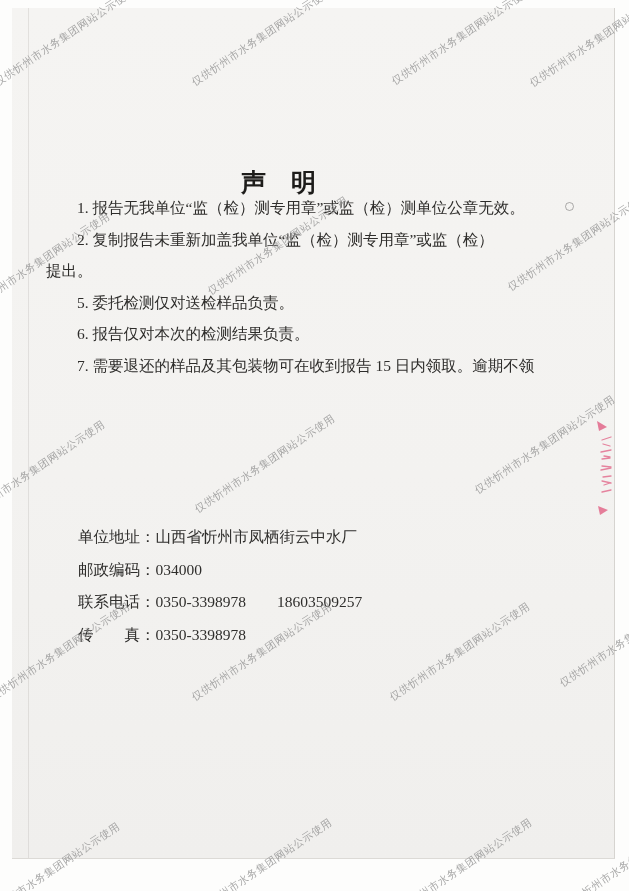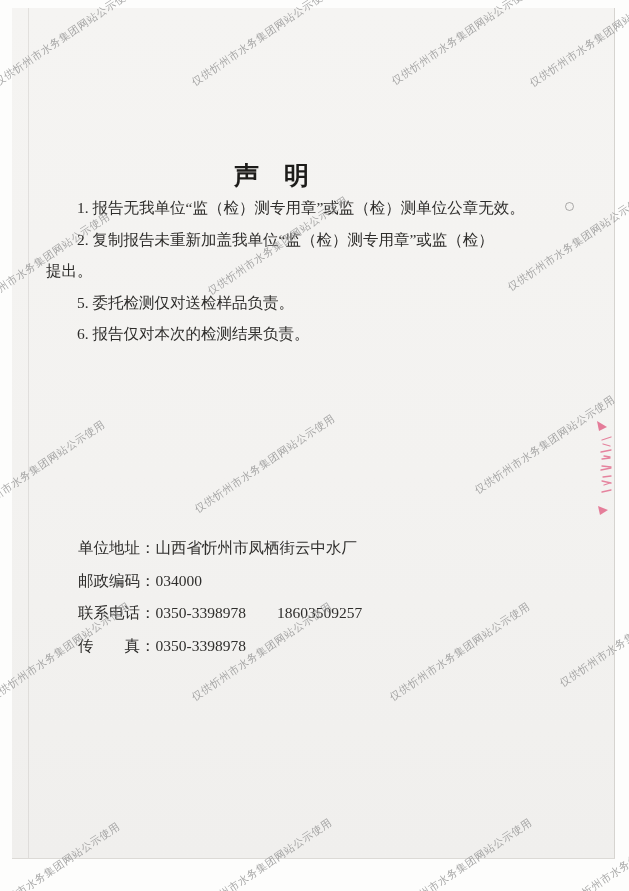--- a/index.html
+++ b/index.html
@@ -28,33 +28,33 @@
   .wm{
     position:absolute;
     transform:translate(-50%,-50%) rotate(-34deg);
     font-family:"Liberation Sans","DejaVu Sans",sans-serif;
     font-size:10.5px;letter-spacing:.6px;white-space:nowrap;
     color:#8f8f8f;opacity:.78;
   }
   
   .content{position:absolute;inset:0;z-index:2;color:#2e2d2b;}
   .title{
-    position:absolute;left:0;top:149px;width:523px;margin:10px;
+    position:absolute;left:0;top:149px;width:523px;margin:17px;
     text-align:center;
     font-family:"Liberation Sans","DejaVu Sans",sans-serif;
     font-weight:bold;font-size:25px;color:#1d1c1a;
     letter-spacing:0;
   }
   .lines{position:absolute;left:46px;top:192px;width:545px;}
   .line{
     height:31.6px;line-height:31.6px;
     font-size:15.5px;white-space:nowrap;color:#2e2d2b;
   }
   .line.indent{padding-left:31px;}
-  .contact{position:absolute;left:78px;top:532px;}
+  .contact{position:absolute;left:78px;top:521px;}
   .contact .line{height:32.5px;line-height:32.5px;}
   
   .red-seal{position:absolute;left:592px;top:418px;z-index:4;}
   
   .ring{
     position:absolute;left:565px;top:202px;width:7px;height:7px;z-index:2;
     border:1px solid rgba(110,110,110,.55);border-radius:50%;
   }
 </style>
 </head>
@@ -66,20 +66,21 @@
 
   <div class="content">
     <h1 class="title">声　明</h1>
 
     <div class="lines">
       <div class="line indent">1. 报告无我单位“监（检）测专用章”或监（检）测单位公章无效。</div>
       <div class="line indent">2. 复制报告未重新加盖我单位“监（检）测专用章”或监（检）</div>
       <div class="line">提出。</div>
       <div class="line indent">5. 委托检测仅对送检样品负责。</div>
       <div class="line indent">6. 报告仅对本次的检测结果负责。</div>
+      <div class="line indent">7. 需要退还的样品及其包装物可在收到报告 15 日内领取。逾期不领</div>
     </div>
 
     <div class="contact">
       <div class="line">单位地址：山西省忻州市凤栖街云中水厂</div>
       <div class="line">邮政编码：034000</div>
       <div class="line">联系电话：0350-3398978　　18603509257</div>
       <div class="line">传　　真：0350-3398978</div>
     </div>
   </div>
 

